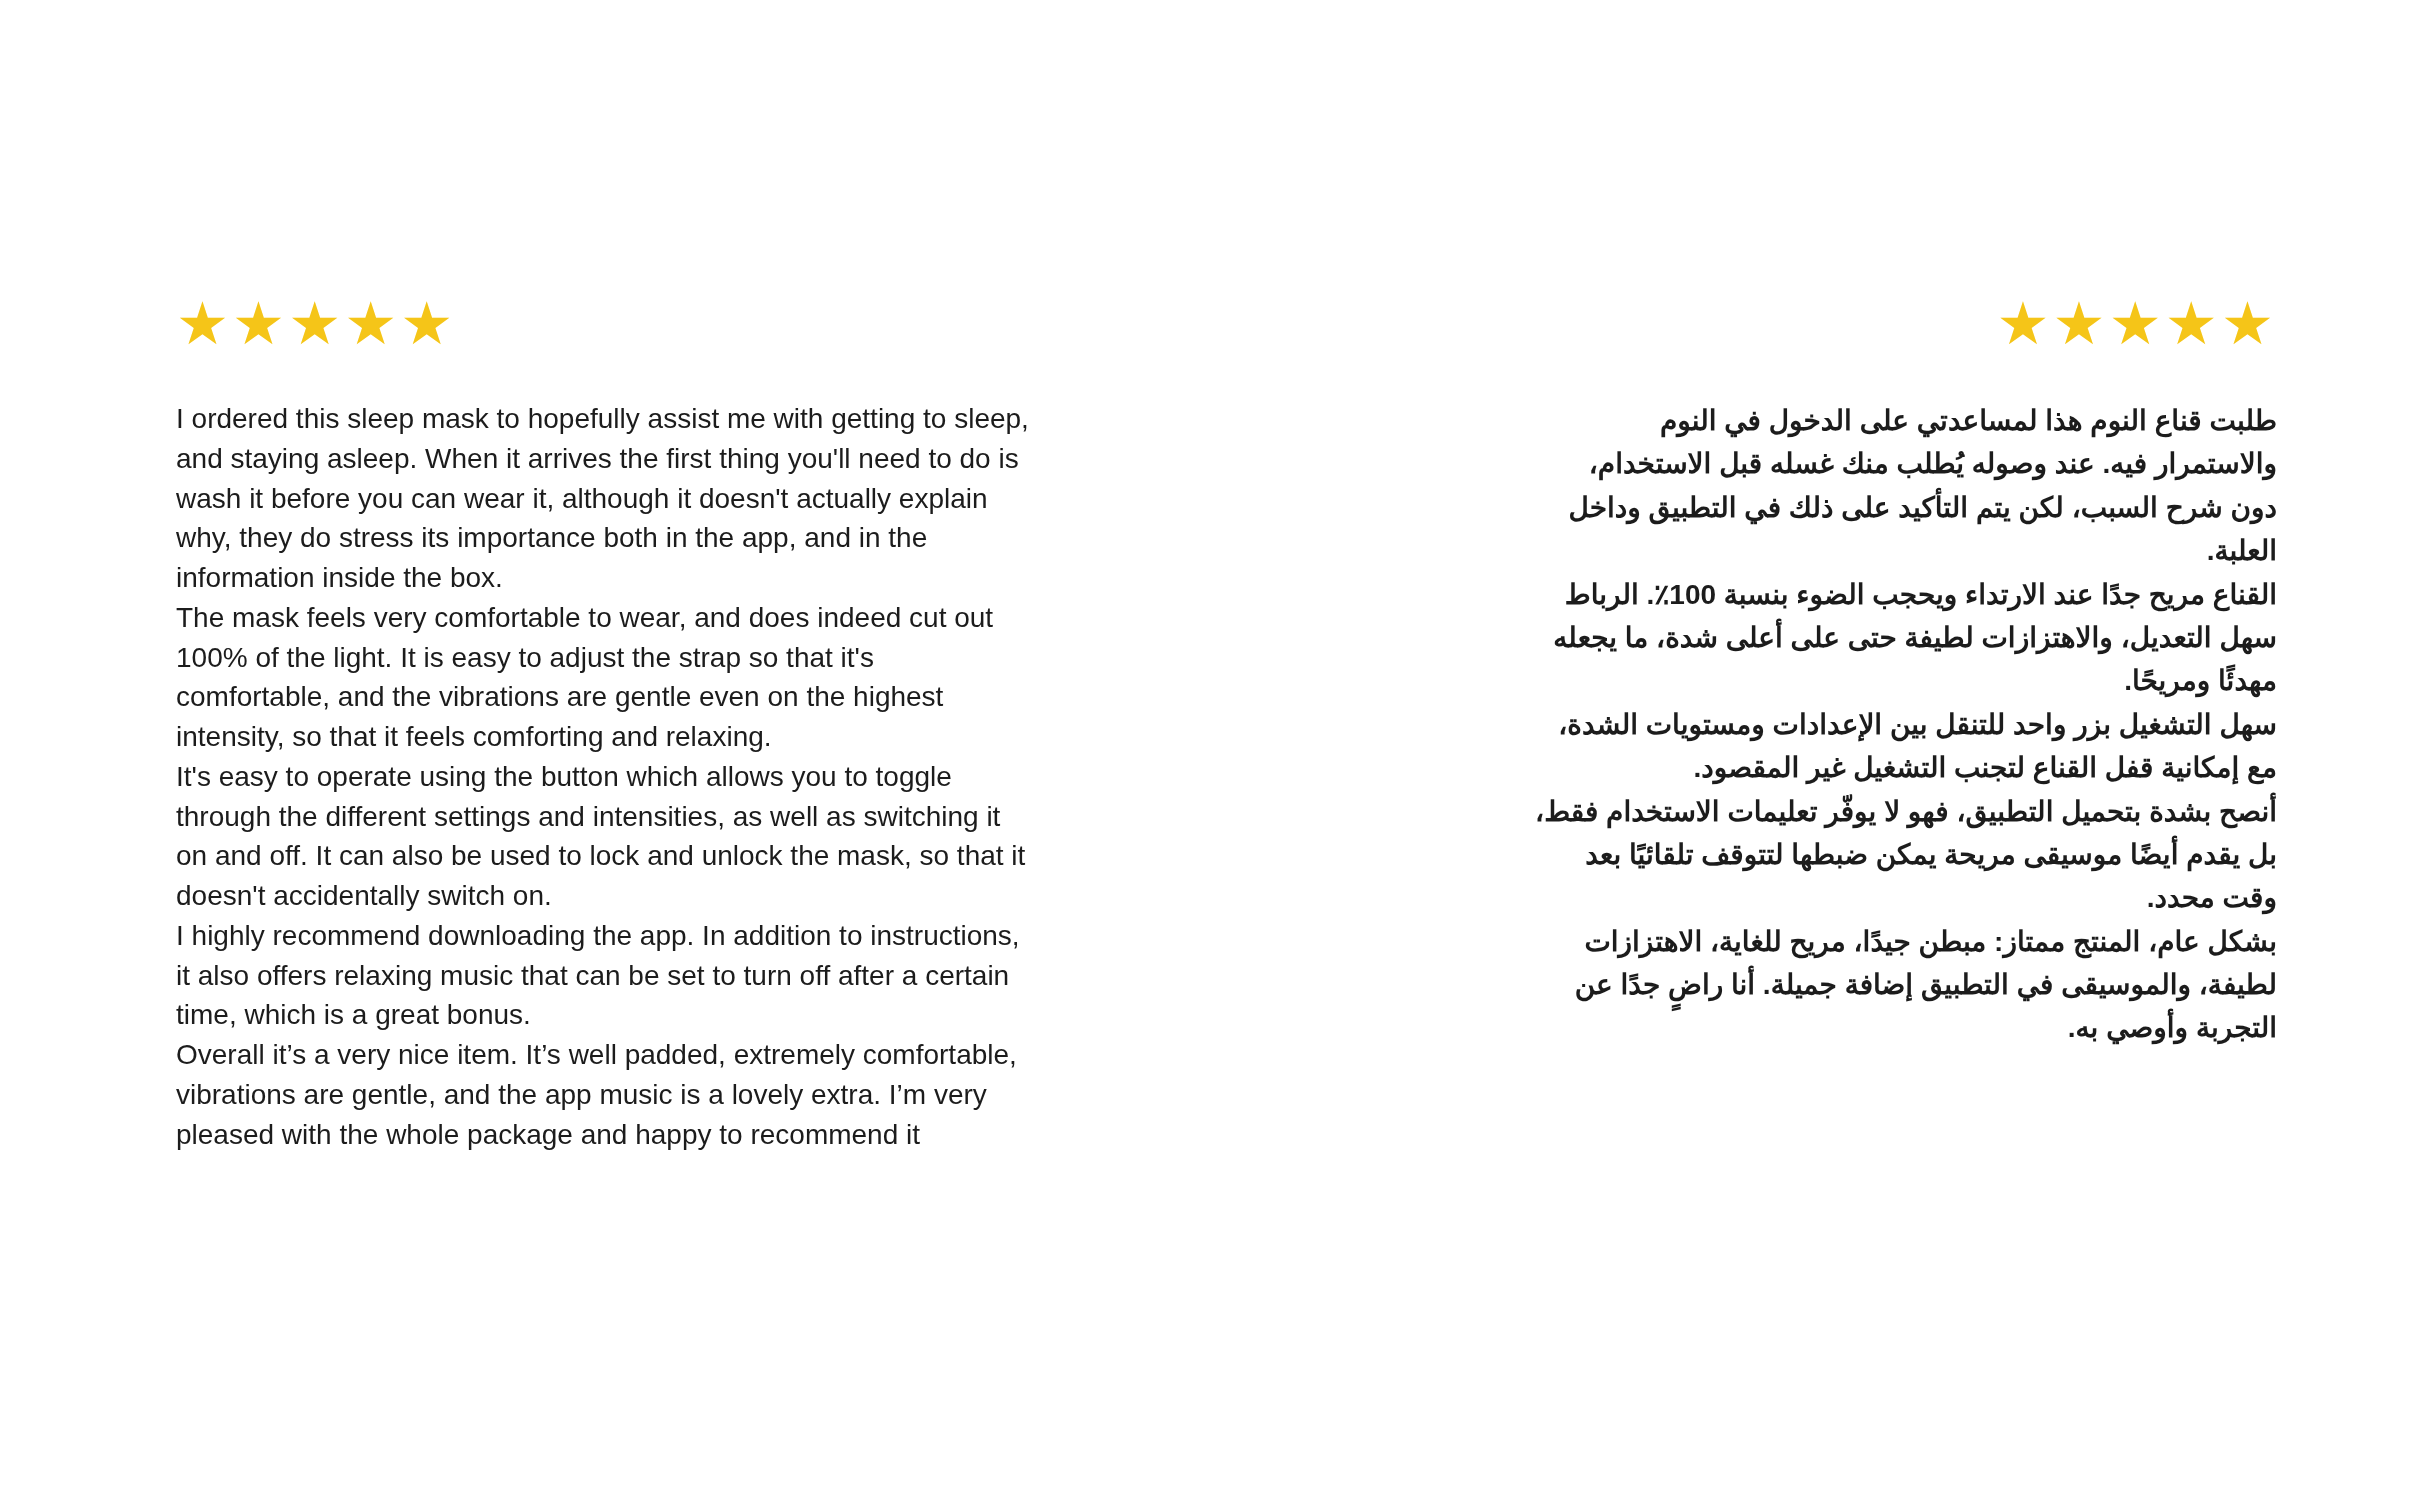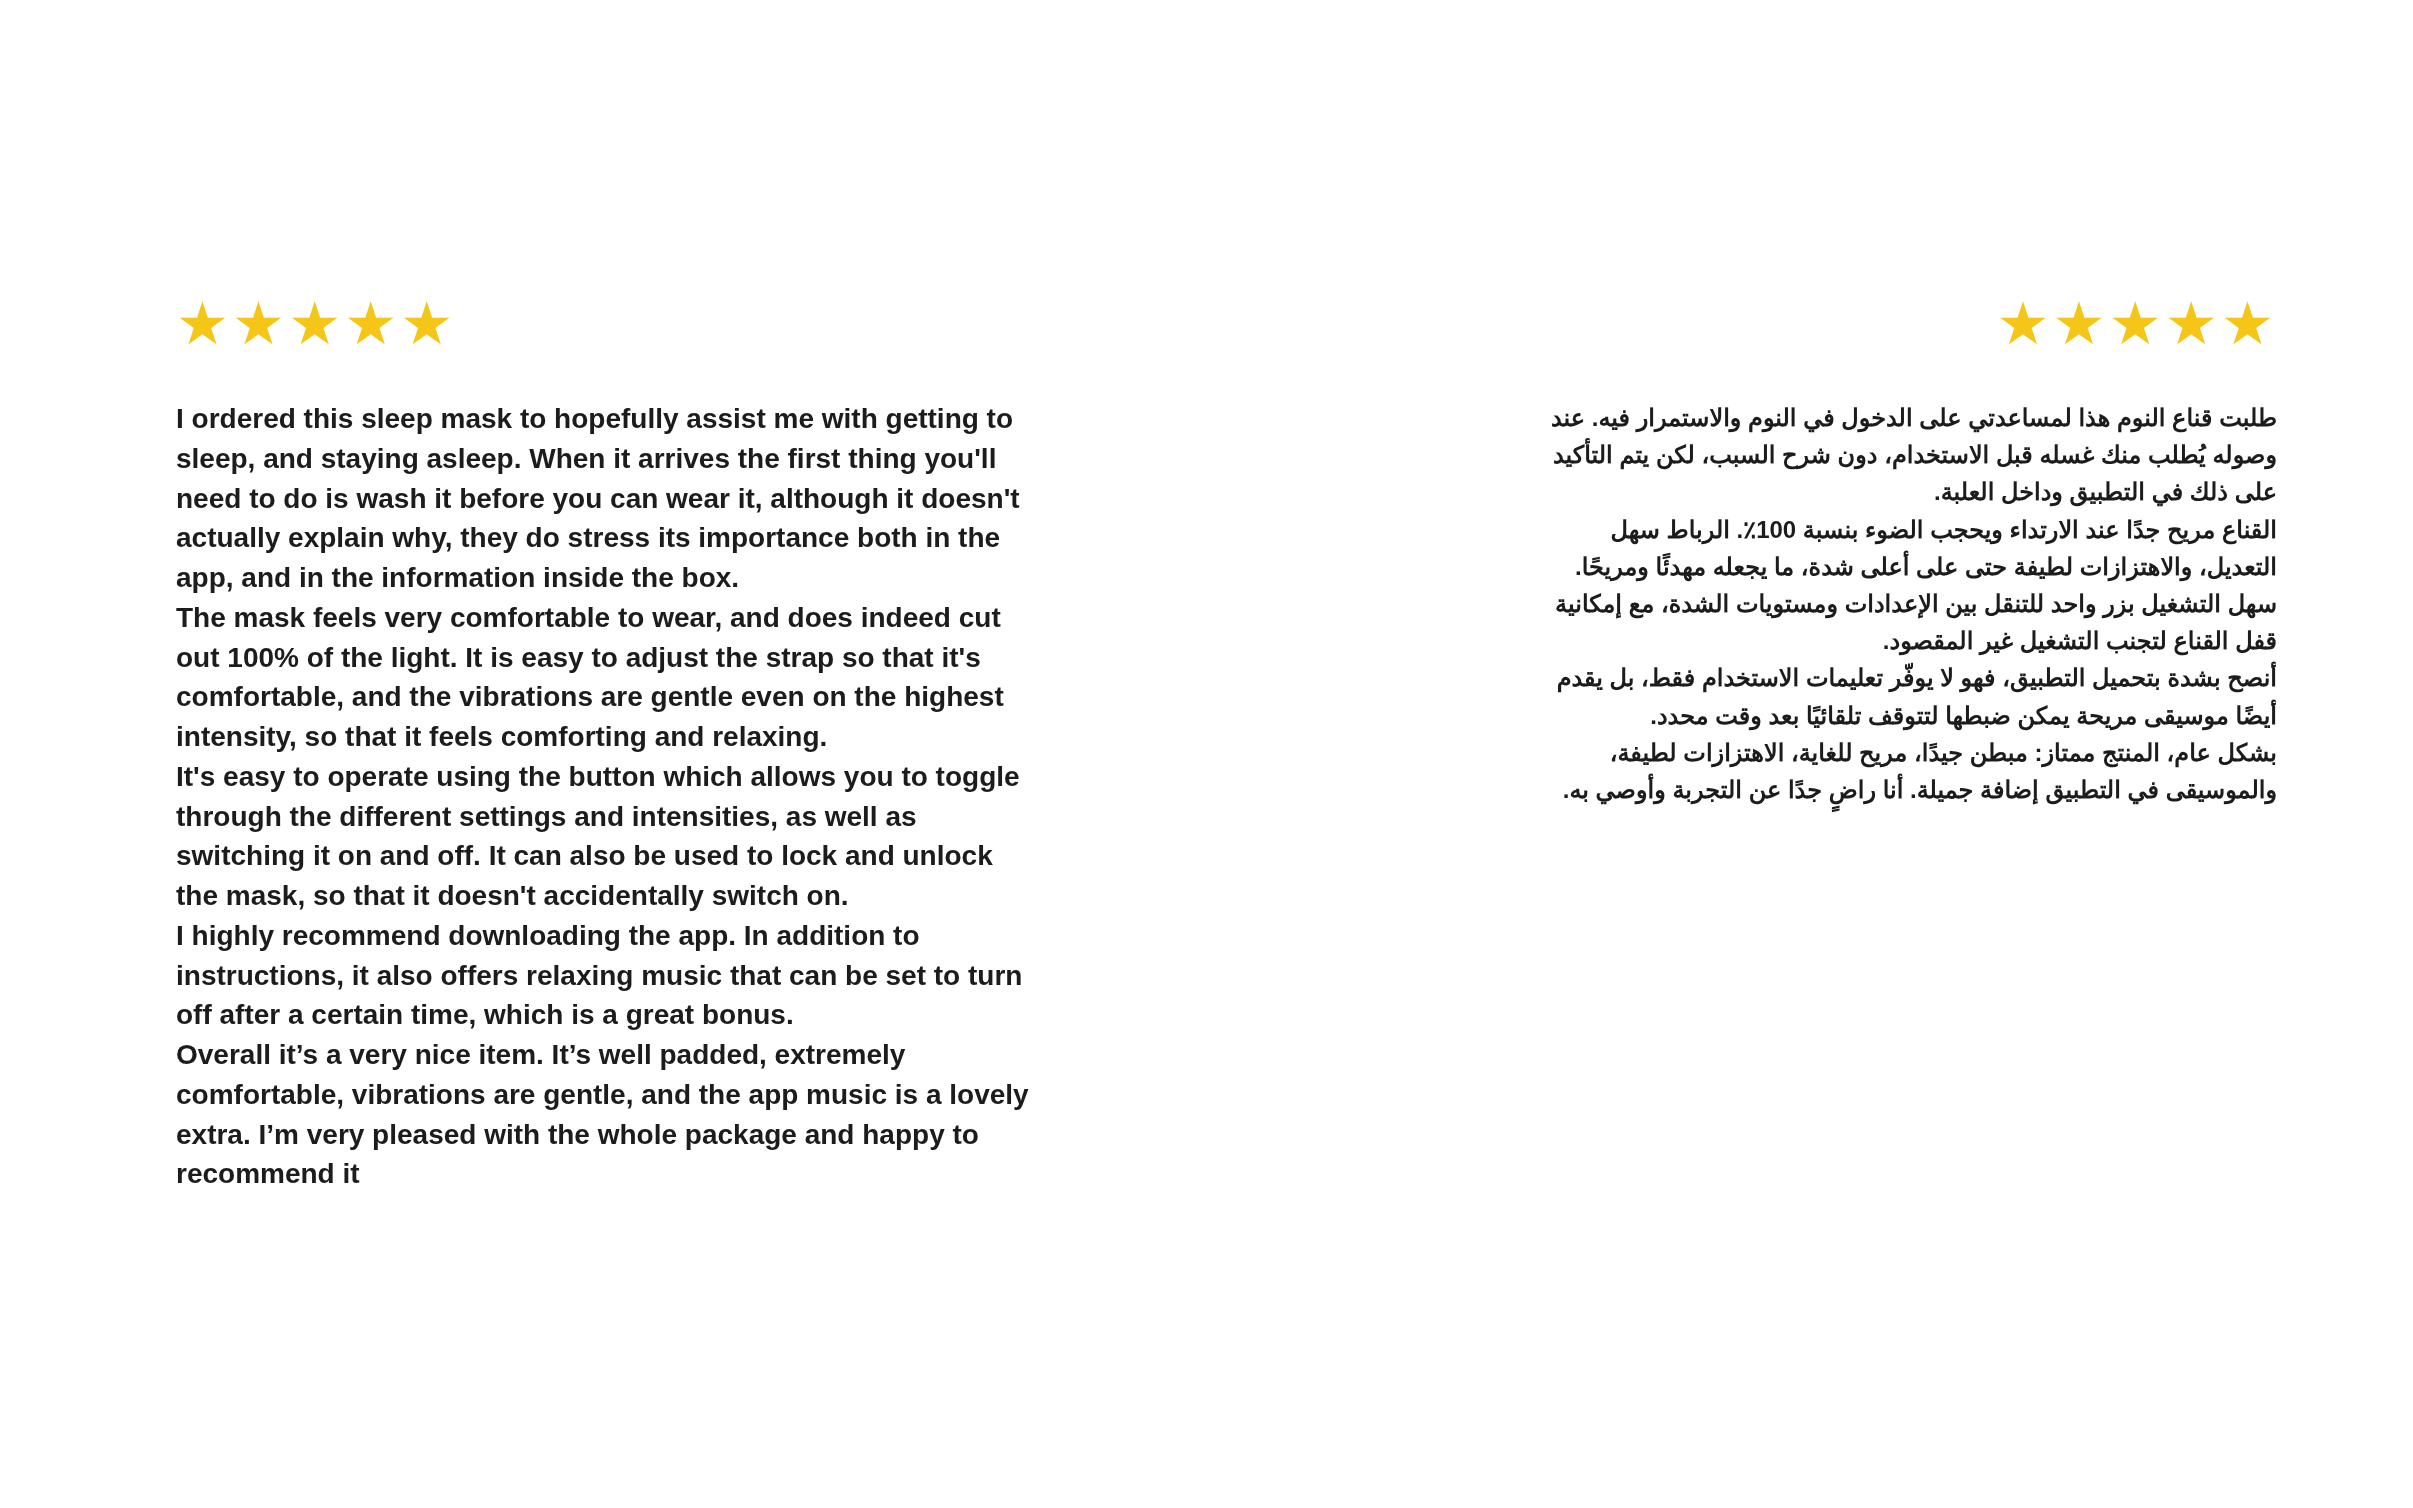--- a/index.html
+++ b/index.html
@@ -50,26 +50,26 @@
     margin-bottom: 45px;
   }
   .stars-right {
     text-align: right;
   }
   .review-text {
     font-size: 28px;
     line-height: 1.42;
     color: #1c1c1c;
     white-space: pre-line;
-    font-weight: 700;
+    font-weight: 400;
   }
   .review-text-ar {
     direction: rtl;
     text-align: right;
-    font-size: 24px;
+    font-size: 28px;
     line-height: 1.55;
     color: #1c1c1c;
     white-space: pre-line;
     font-weight: 700;
   }
 </style>
 </head>
 <body>
 
 <div class="page">

